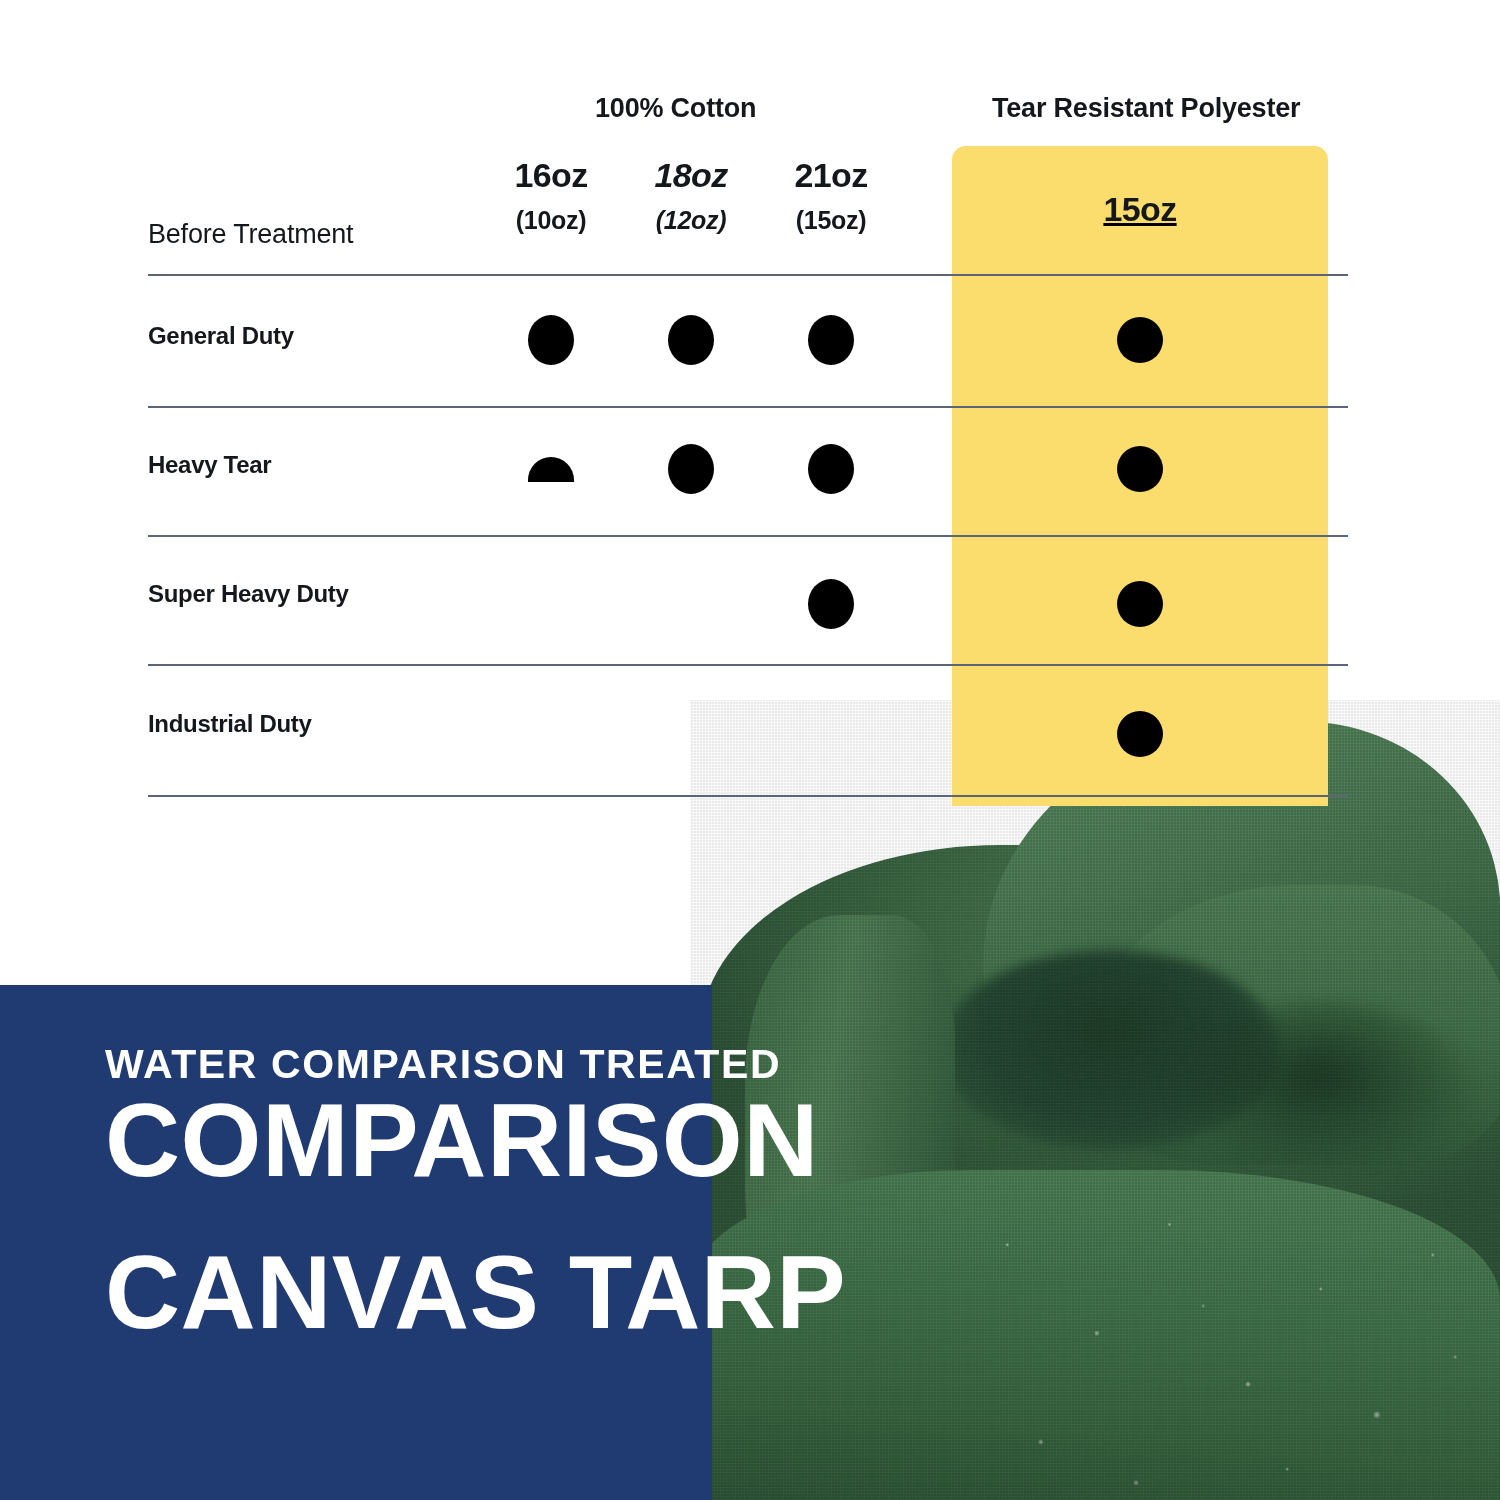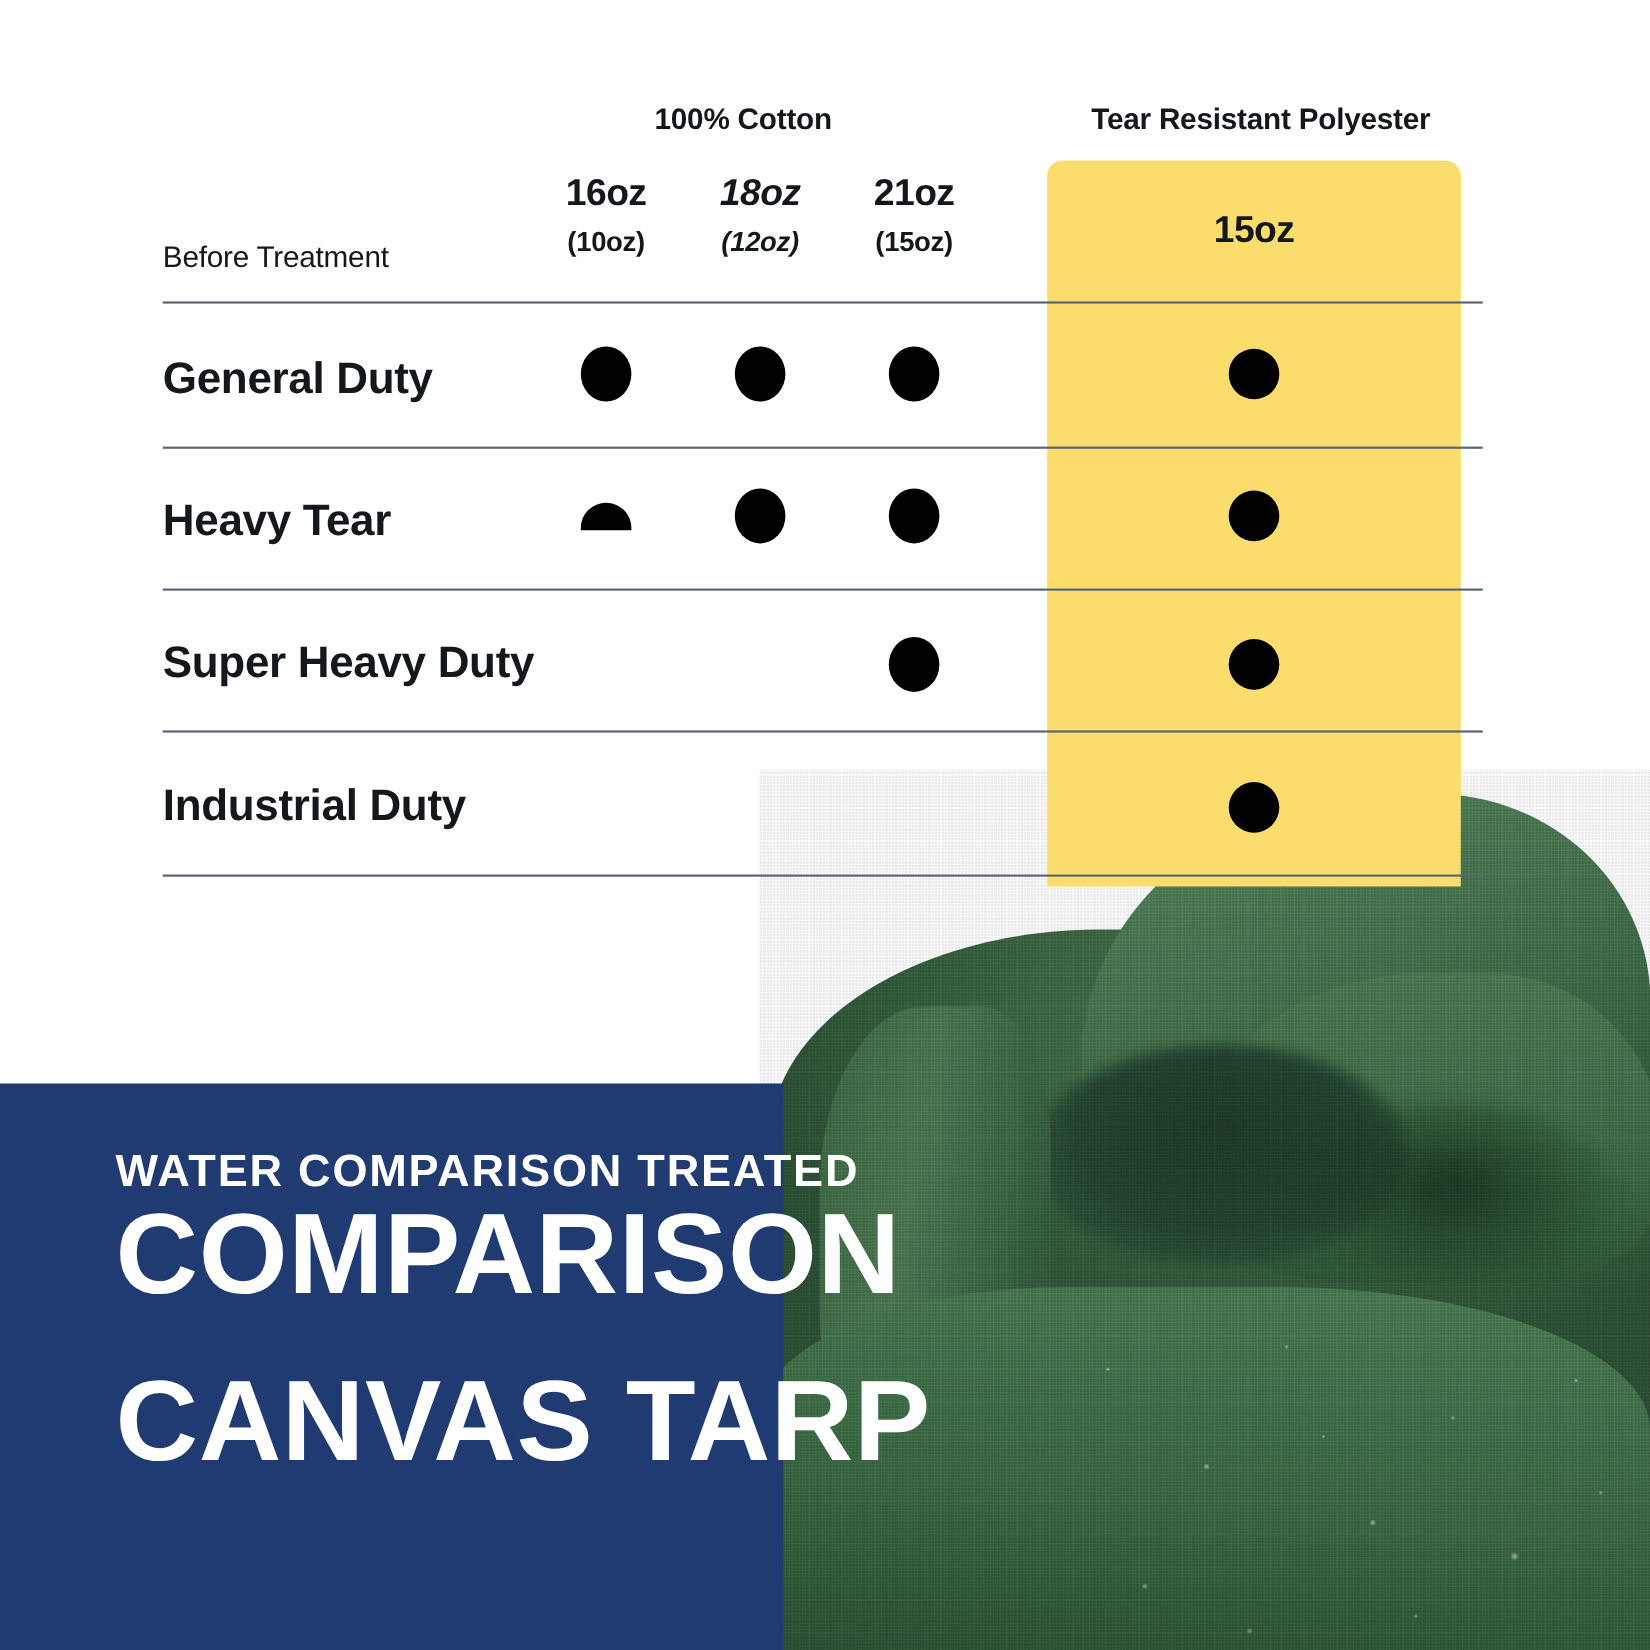--- a/index.html
+++ b/index.html
@@ -157,21 +157,21 @@
     font-weight: bold;
     font-size: 25px;
     color: #14181c;
     line-height: 1.0;
     margin-top: 16px;
     letter-spacing: -0.3px;
   }
   #col-head-0 { left: 481px; top: 158px; width: 140px; }
   #col-head-1 { left: 621px; top: 158px; width: 140px; font-style: italic; }
   #col-head-2 { left: 761px; top: 158px; width: 140px; }
-  #col-head-3 { left: 1070px; top: 192px; width: 140px; }
+  #col-head-3 { left: 1070px; top: 192px; width: 140px; text-decoration: underline; }
   #col-head-3 .oz-main { font-size: 34px; }
 
   #row-axis-label {
     position: absolute;
     left: 148px; top: 219px;
     font-weight: normal;
     font-size: 27px;
     color: #14181c;
     letter-spacing: -0.2px;
     white-space: nowrap;
@@ -181,21 +181,21 @@
     position: absolute;
     left: 148px;
     width: 1200px;
     height: 2px;
     background: #5a6678;
   }
   .row-label {
     position: absolute;
     left: 148px;
     font-weight: bold;
-    font-size: 40px;
+    font-size: 24px;
     color: #14181c;
     letter-spacing: -0.3px;
     white-space: nowrap;
   }
 
   .dot {
     position: absolute;
     background: #000000;
   }
   .dot.full {

